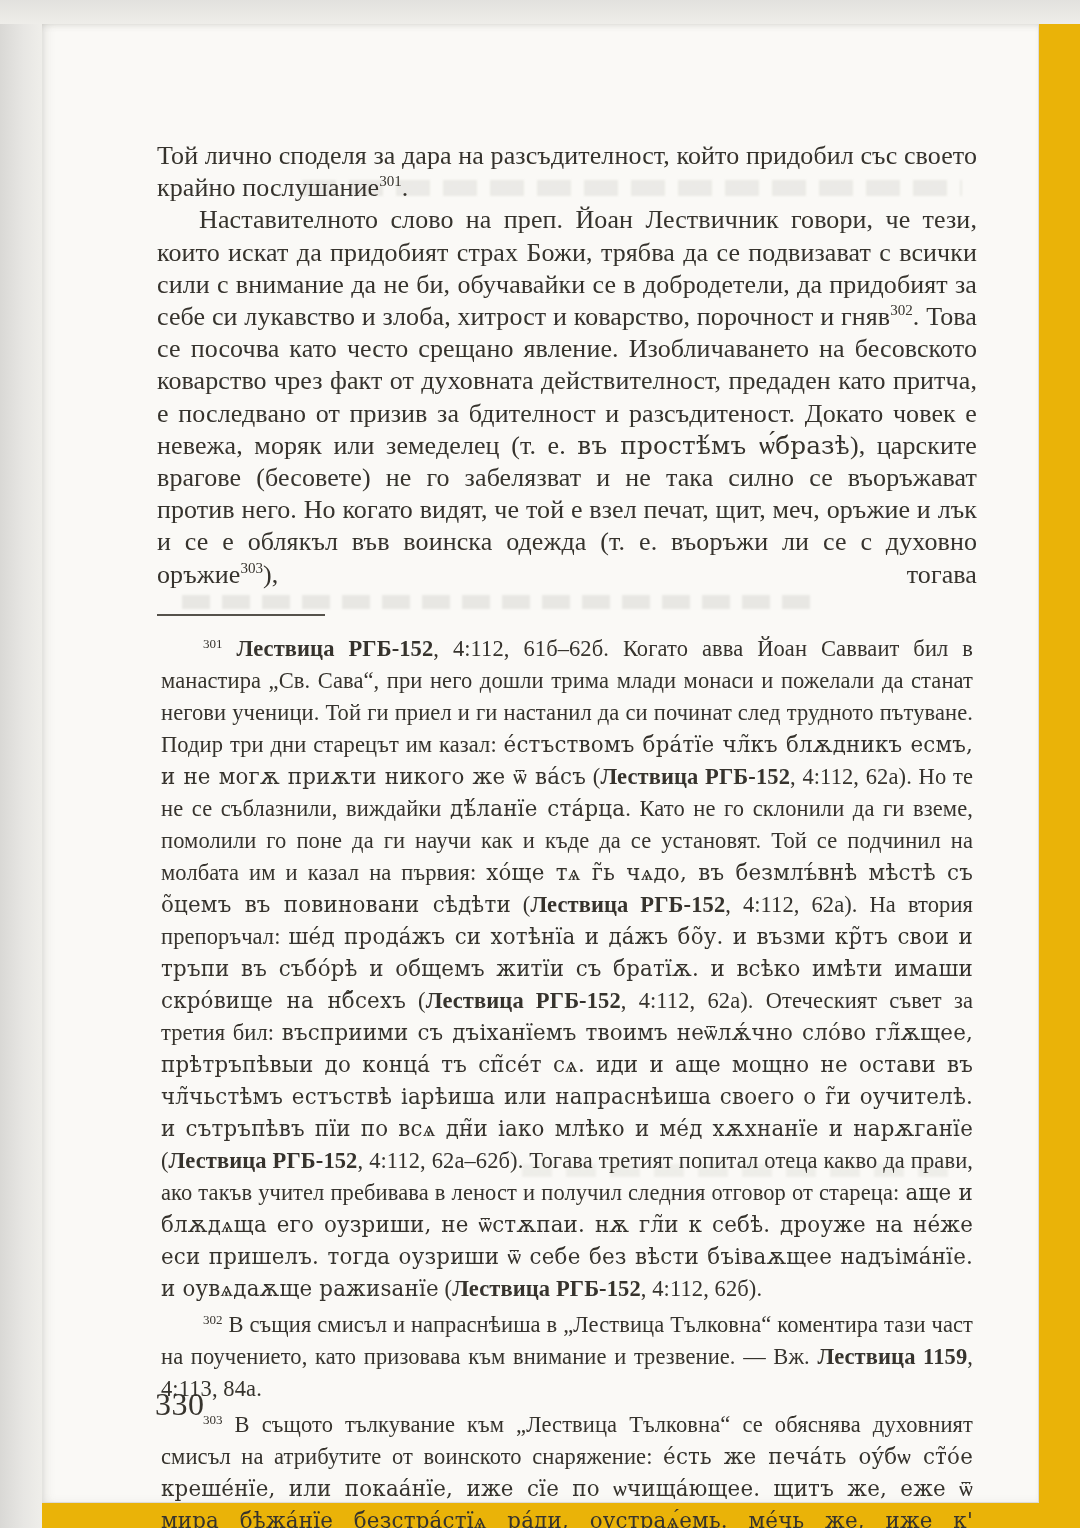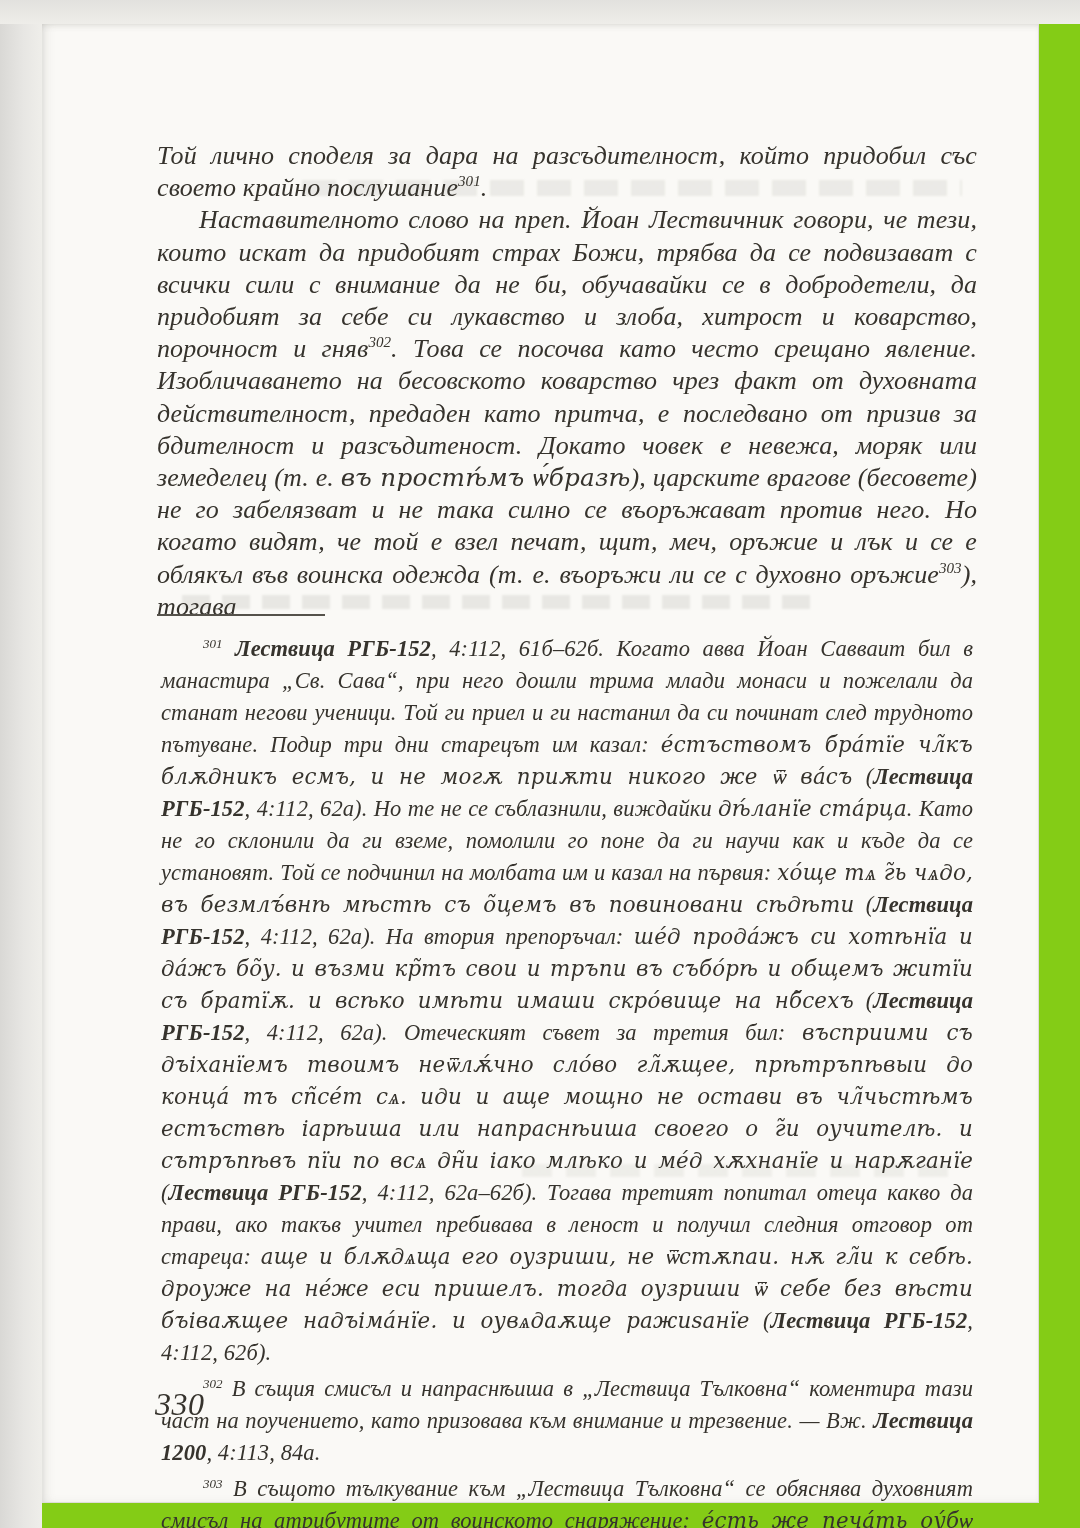--- a/index.html
+++ b/index.html
@@ -1,18 +1,18 @@
 <!DOCTYPE html>
 <html lang="bg"><head>
 <meta charset="utf-8">
 <style>
   html,body{margin:0;padding:0;background:#ffffff;}
   .scan{
-    position:relative;width:1080px;height:1528px;background:#84cc16;overflow:hidden;
-    font-family:"Liberation Serif","DejaVu Serif",serif;color:#36332d;font-style:italic;
+    position:relative;width:1080px;height:1528px;background:#eab308;overflow:hidden;
+    font-family:"Liberation Serif","DejaVu Serif",serif;color:#36332d;
   }
   .edge-left{
     position:absolute;left:0;top:0;width:42px;height:1528px;
     background:linear-gradient(90deg,#d9d8d5 0%,#e7e6e3 55%,#efeeea 100%);
   }
   .edge-top{
     position:absolute;left:0;top:0;width:1080px;height:24px;
     background:linear-gradient(180deg,#e2e1de 0%,#eeede9 100%);
   }
   .page{
@@ -66,19 +66,19 @@
 
     <div class="main-text" id="main-text">
         <p><span>Той лично споделя за дара на разсъдителност, който придобил със своето крайно послушание</span><sup class="fnref">301</sup><span>.</span></p>
         <p class="indent justlast"><span>Наставителното слово на преп. Йоан Лествичник говори, че тези, които искат да придобият страх Божи, трябва да се подвизават с всички сили с внимание да не би, обучавайки се в добродетели, да придобият за себе си лукавство и злоба, хитрост и коварство, порочност и гняв</span><sup class="fnref">302</sup><span>. Това се посочва като често срещано явление. Изобличаването на бесовското коварство чрез факт от духовната действителност, предаден като притча, е последвано от призив за бдителност и разсъдитеност. Докато човек е невежа, моряк или земеделец (т. е. </span><span class="cs">въ простѣ́мъ ѡ́бразѣ</span><span>), царските врагове (бесовете) не го забелязват и не така силно се въоръжават против него. Но когато видят, че той е взел печат, щит, меч, оръжие и лък и се е облякъл във воинска одежда (т. е. въоръжи ли се с духовно оръжие</span><sup class="fnref">303</sup><span>), тогава</span></p>
       </div>
 
     <div class="fn-sep"></div>
 
     <div class="footnotes" id="footnotes">
         <p><sup class="fnref">301</sup><span> </span><span class="b">Лествица РГБ-152</span><span>, 4:112, 61б–62б. Когато авва Йоан Савваит бил в манастира „Св. Сава“, при него дошли трима млади монаси и пожелали да станат негови ученици. Той ги приел и ги настанил да си починат след трудното пътуване. Подир три дни старецът им казал: </span><span class="cs">е́стъствомъ бра́тїе чл̃къ блѫдникъ есмъ, и не могѫ приѫти никого же ѿ ва́съ</span><span> (</span><span class="b">Лествица РГБ-152</span><span>, 4:112, 62а). Но те не се съблазнили, виждайки </span><span class="cs">дѣ́ланїе ста́рца</span><span>. Като не го склонили да ги вземе, помолили го поне да ги научи как и къде да се установят. Той се подчинил на молбата им и казал на първия: </span><span class="cs">хо́ще тѧ г̃ь чѧдо, въ безмлъ́внѣ мѣстѣ съ о̃цемъ въ повиновани сѣдѣти</span><span> (</span><span class="b">Лествица РГБ-152</span><span>, 4:112, 62а). На втория препоръчал: </span><span class="cs">ше́д прода́жъ си хотѣнїа и да́жъ бо̃у. и възми кр̃тъ свои и тръпи въ събо́рѣ и общемъ житїи съ братїѫ. и всѣко имѣти имаши скро́вище на нб̃сехъ</span><span> (</span><span class="b">Лествица РГБ-152</span><span>, 4:112, 62а). Отеческият съвет за третия бил: </span><span class="cs">въсприими съ дъіханїемъ твоимъ неѿлѫ́чно сло́во гл̃ѫщее, прѣтръпѣвыи до конца́ тъ сп̃се́т сѧ. иди и аще мощно не остави въ чл̃чьстѣмъ естъствѣ іарѣиша или напраснѣиша своего о г̃и оучителѣ. и сътръпѣвъ пїи по всѧ дн̃и іако млѣко и ме́д хѫхнанїе и нарѫганїе</span><span> (</span><span class="b">Лествица РГБ-152</span><span>, 4:112, 62а–62б). Тогава третият попитал отеца какво да прави, ако такъв учител пребивава в леност и получил следния отговор от стареца: </span><span class="cs">аще и блѫдѧща его оузриши, не ѿстѫпаи. нѫ гл̃и к себѣ. дроуже на не́же еси пришелъ. тогда оузриши ѿ себе без вѣсти бъіваѫщее надъіма́нїе. и оувѧдаѫще ражиѕанїе</span><span> (</span><span class="b">Лествица РГБ-152</span><span>, 4:112, 62б).</span></p>
-        <p><sup class="fnref">302</sup><span> В същия смисъл и напраснѣиша в „Лествица Тълковна“ коментира тази част на поучението, като призовава към внимание и трезвение. — Вж. </span><span class="b">Лествица 1200</span><span>, 4:113, 84а.</span></p>
+        <p><sup class="fnref">302</sup><span> В същия смисъл и напраснѣиша в „Лествица Тълковна“ коментира тази част на поучението, като призовава към внимание и трезвение. — Вж. </span><span class="b">Лествица 1159</span><span>, 4:113, 84а.</span></p>
         <p><sup class="fnref">303</sup><span> В същото тълкувание към „Лествица Тълковна“ се обяснява духовният смисъл на атрибутите от воинското снаряжение: </span><span class="cs">е́сть же печа́ть оу́бѡ ст̃о́е креше́нїе, или покаа́нїе, иже сїе по ѡчища́ющее. щитъ же, еже ѿ мира бѣжа́нїе безстра́стїѧ ра́ди, оустраѧ́емь. ме́чь же, иже к' настоѧ́щемоу вѣ́ра, имъ же всѧ́коу свою во́лю ѿсѣка́етъ.</span></p>
       </div>
 
     <div class="page-number">330</div>
   </div>
 </div>
 
 </body></html>

